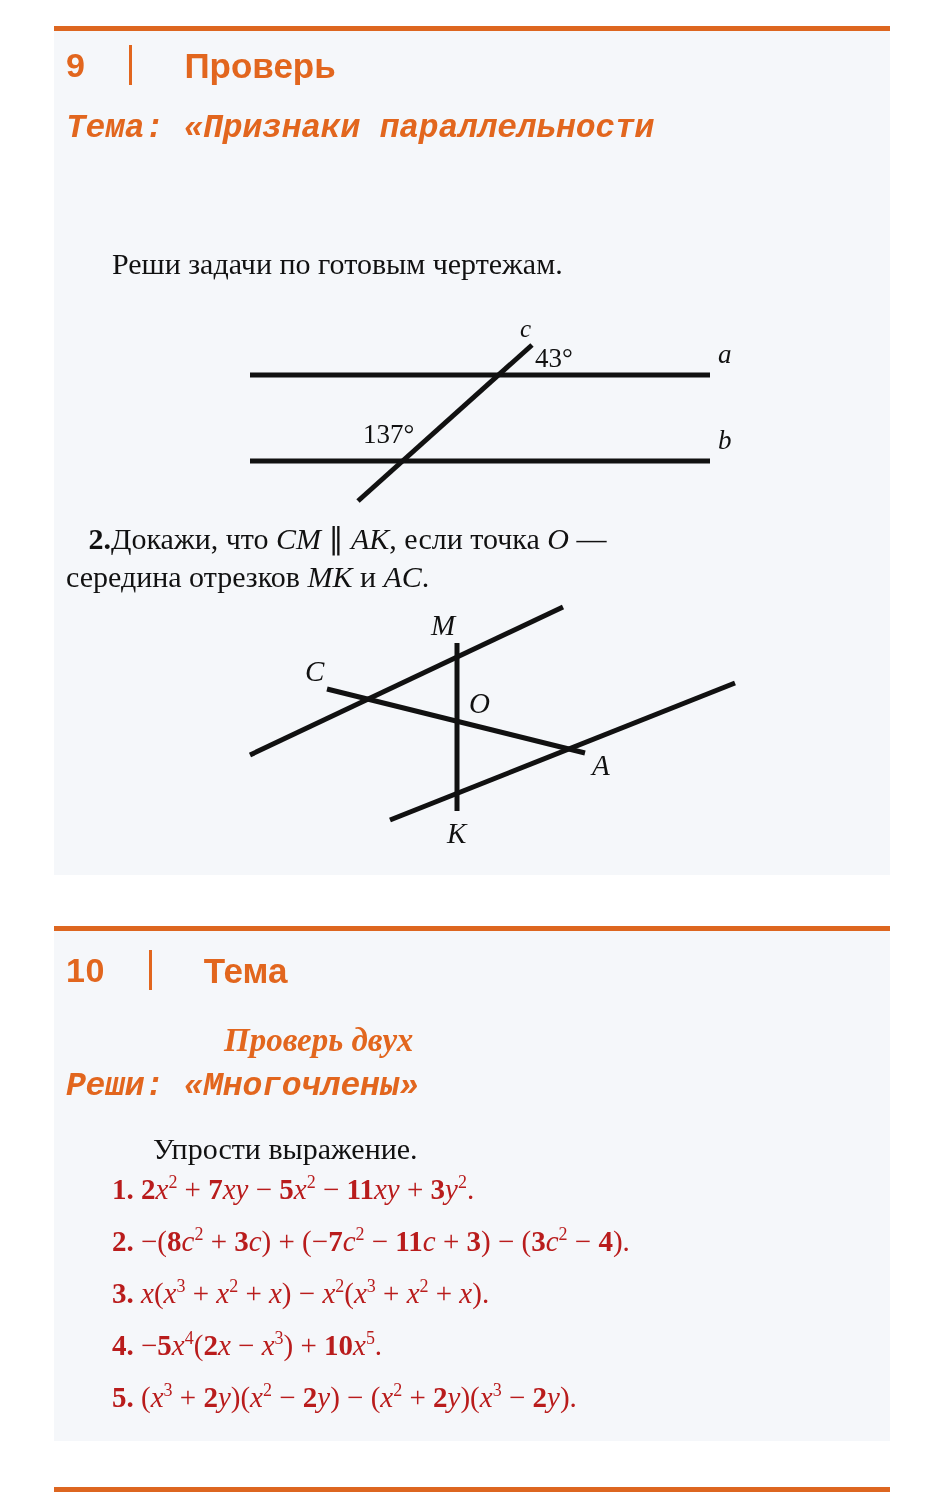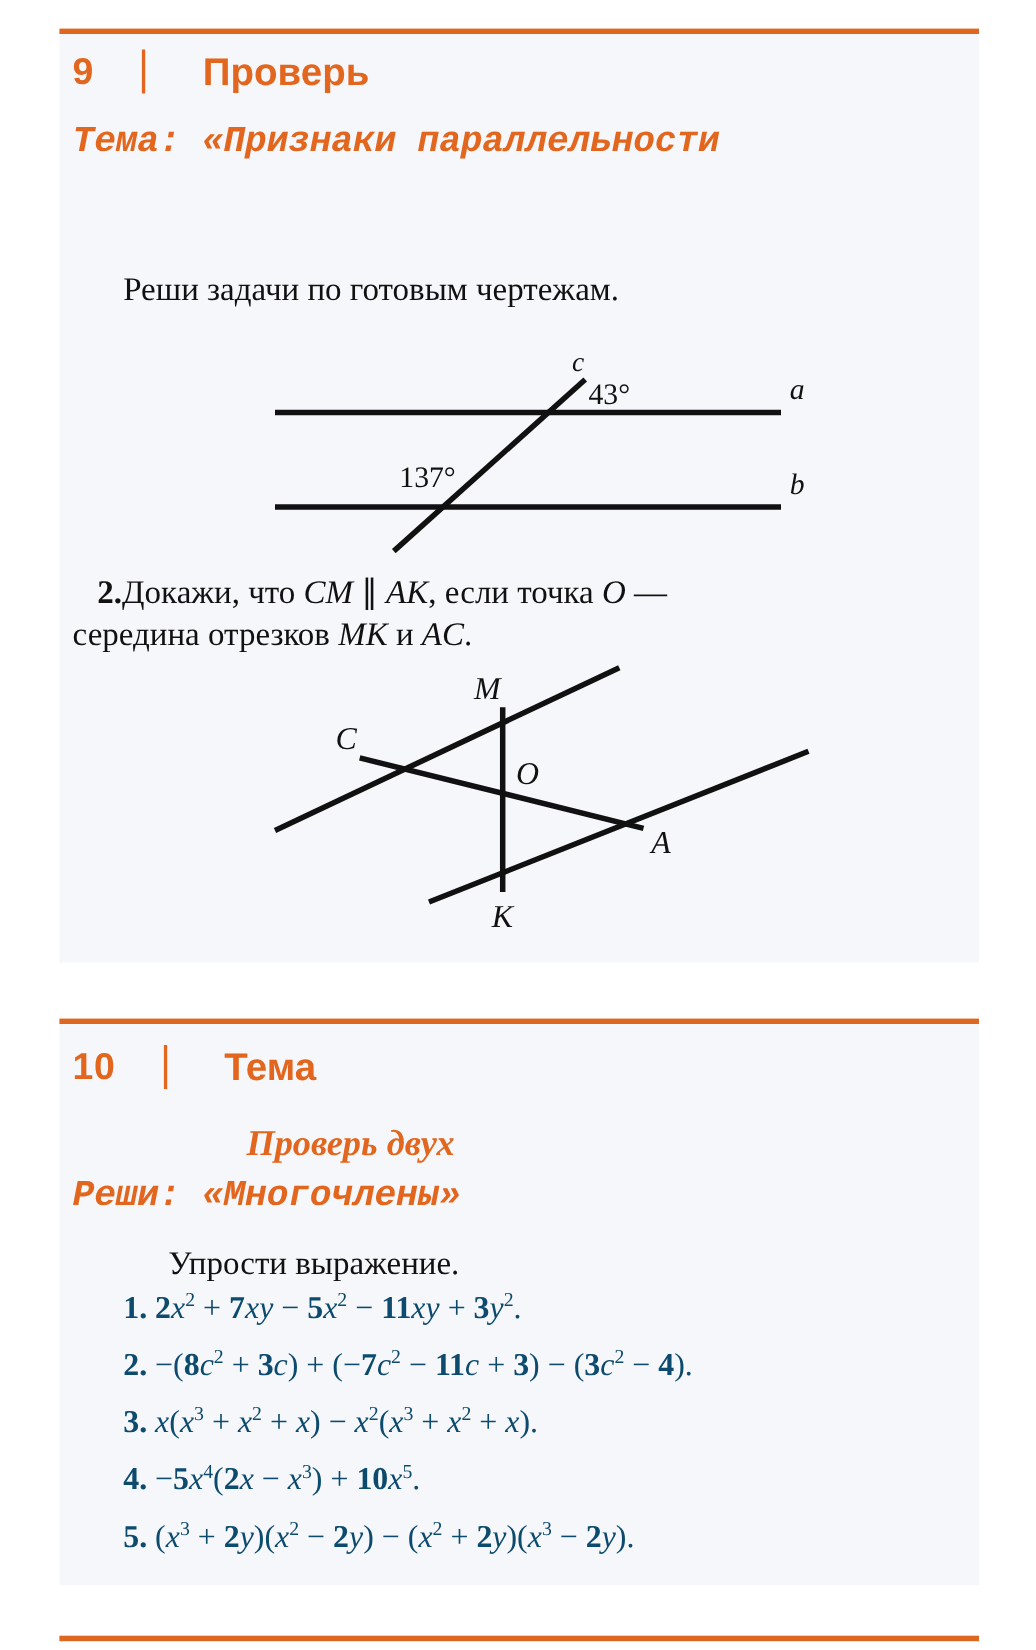--- a/index.html
+++ b/index.html
@@ -71,21 +71,21 @@
     color:#111111;
     font-family:"Liberation Serif", serif;
     font-size:30px;line-height:38px;
   }
   .body-text .it{font-style:italic;}
   .body-text .bn{font-weight:bold;font-style:normal;}
   sup{font-size:.62em;vertical-align:super;line-height:0;}
 
   .expr{
     position:absolute;
-    color:#0c4a6e;
+    color:#b91c1c;
     font-family:"Liberation Serif", serif;
     font-size:29px;line-height:30px;
     white-space:nowrap;
   }
   .expr .bn{font-weight:bold;}
   .expr .it{font-style:italic;}
 
   
   .figure{position:absolute;}
   .fig-label{

